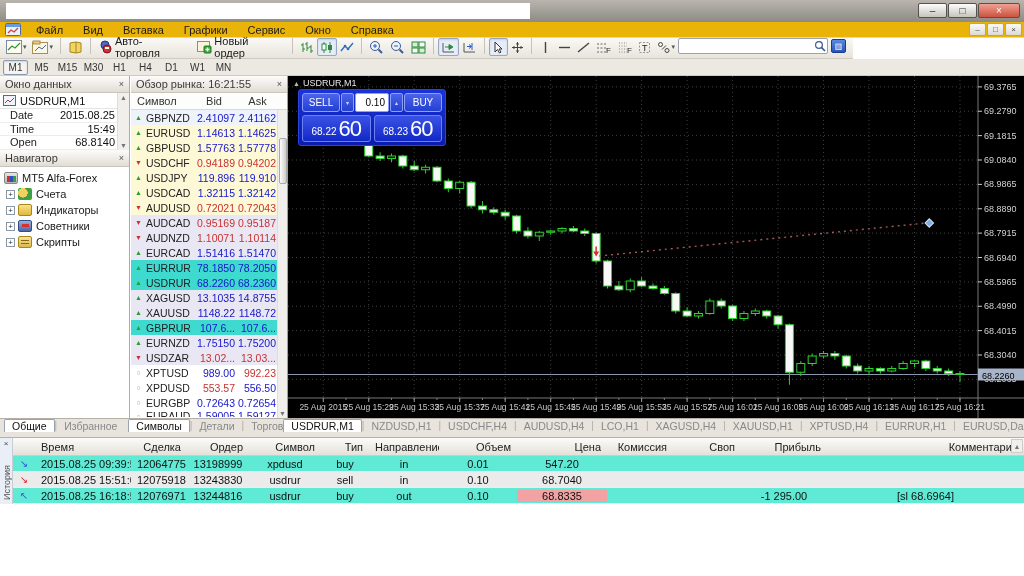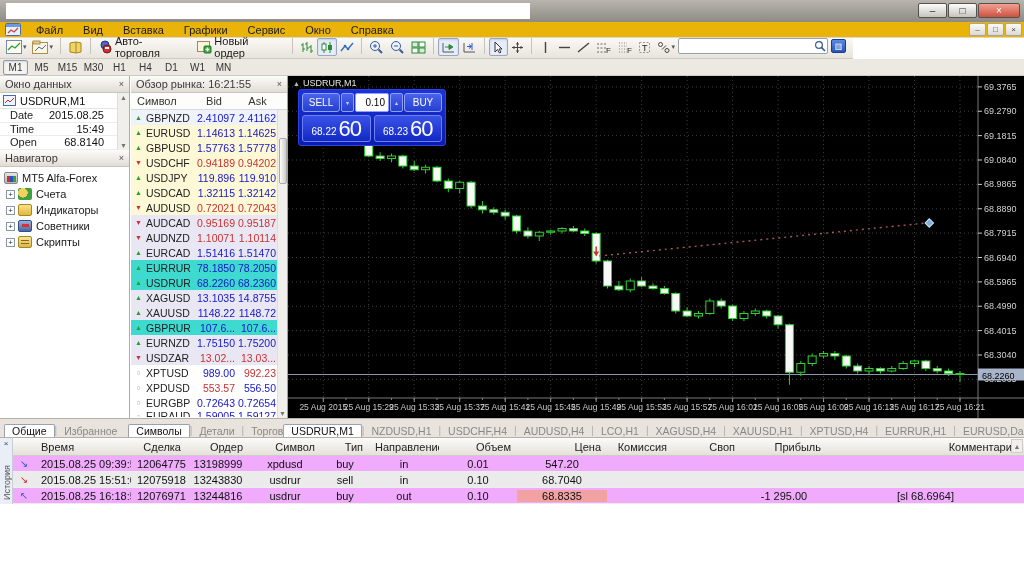--- a/index.html
+++ b/index.html
@@ -39,21 +39,21 @@
 .tf{min-width:25px;height:15px;font-size:10px;color:#333;border:1px solid transparent;display:flex;align-items:center;justify-content:center;margin-right:1px}
 .tf.active{border-color:#8a98b0;background:#f6f4f0;border-radius:2px;box-shadow:inset 0 1px 2px #cdd5e0}
 
 .panel-h{height:17px;background:linear-gradient(#fdfcfa,#e1ddd5);border-bottom:1px solid #c9c5bd;display:flex;align-items:center;padding:0 5px;color:#3a3a3a}
 .panel-x{margin-left:auto;font-size:9px;color:#555}
 
 .dw{position:absolute;left:0;top:76px;width:130px;height:74px;border-right:1px solid #b0acA4;background:#fff}
 .dw-sym{height:16px;display:flex;align-items:center;border-bottom:1px solid #e4e4e4;padding-left:3px;color:#111}
 .dw-sym .lbl{margin-left:4px}
 .dw-scroll{position:absolute;right:0;top:17px;width:12px;height:57px;background:#f1efec;border-left:1px solid #ddd;display:flex;flex-direction:column;align-items:center;justify-content:space-between;font-size:7px;color:#777;padding:1px 0}
-.dw-row{height:13.5px;display:flex;align-items:center;border-bottom:1px solid #ececec;padding:0 25px 0 10px}
+.dw-row{height:13.5px;display:flex;align-items:center;border-bottom:1px solid #ececec;padding:0 14px 0 10px}
 .dw-k{color:#222}.dw-v{margin-left:auto;color:#111}
 
 .nav{position:absolute;left:0;top:150px;width:130px;height:268px;border-right:1px solid #b0aca4;background:#fff}
 .tree{padding:3px 0 0 4px}
 .tree-row{height:16px;display:flex;align-items:center;color:#1a1a1a}
 .plus{width:9px;height:9px;border:1px solid #8896aa;background:#fff;font-size:8px;line-height:7px;text-align:center;color:#333;margin-right:3px}
 .ti{width:14px;height:12px;border-radius:2px;margin-right:4px;flex:none}
 .ti-root{background:linear-gradient(#e8e6e2,#b8b4ae);border:1px solid #888;position:relative}
 .ti-root:after{content:"";position:absolute;left:2px;top:3px;width:9px;height:6px;background:linear-gradient(90deg,#d03030 33%,#3050c0 33%,#3050c0 66%,#30a040 66%)}
 .ti-accounts{background:radial-gradient(circle at 35% 40%,#f0d060 40%,#40a040 42%)}
@@ -74,21 +74,21 @@
 .mw-sdn{position:absolute;right:1px;bottom:1px;font-size:7px;color:#777}
 .mw-row{display:grid;grid-template-columns:15px 46px 45px 41px;height:15px;align-items:center;font-size:10.5px}
 .mw-row .sym{color:#222;font-size:10.5px}
 .mw-row .v{text-align:right;padding-right:2px}
 .mw-row .ic{text-align:center;font-size:7px}
 .bg-white{background:#fff}.bg-blue{background:#eef3fb}.bg-yellow{background:#fdf9d6}.bg-lavender{background:#e9e7f3}.bg-teal{background:#3ed9cf}
 .c-blue{color:#1616c8}.c-red{color:#c83232}
 .d-up{color:#2aa02a}.d-down{color:#cc3030}.d-flat{color:#999}
 .mw-partial{height:7px;overflow:hidden}
 
-.tabs-strip{position:absolute;top:418px;left:0;width:1024px;height:19px;background:#e8e4dd;border-top:1px solid #b4b0a8;display:flex;align-items:flex-end;overflow:hidden}
+.tabs-strip{position:absolute;top:418px;left:0;width:1024px;height:19px;background:#e8e4dd;border-top:1px solid #b4b0a8;display:flex;align-items:flex-start;overflow:hidden}
 .tz{display:flex;align-items:center}
 .tz-left{width:131px;padding-left:4px}
 .tz-mid{width:157px;padding-left:4px}
 .tz-right{flex:1;padding-left:2px}
 .tab{padding:0 7px;color:#888;font-size:10.5px;display:flex;align-items:center;height:100%;position:relative}
 .tab.active{background:#fff;border:1px solid #9aa2b2;border-bottom:none;color:#111;border-radius:2px 2px 0 0}
 .tab-sep{color:#b0aca4;font-size:10px}
 
 .chart{position:absolute;left:288px;top:76px;width:736px;height:342px;background:#000}
 .chart-title{position:absolute;left:5px;top:2px;color:#e6e6e6;font-size:9px;display:flex;align-items:center;z-index:3}
@@ -103,21 +103,21 @@
 .tp-vol{flex:1;min-width:0;border:1px solid #8ea0ff;border-radius:2px;text-align:right;font-size:10px;padding-right:3px;font-family:"Liberation Sans",sans-serif}
 .tp-row2{display:flex;margin-top:3px;gap:3px}
 .tp-price{flex:1;height:27px;background:linear-gradient(#3a53e6,#1228c6);border:1px solid #6c80f4;border-radius:3px;
   color:#fff;display:flex;align-items:flex-end;justify-content:center;padding-bottom:1px}
 .tp-small{font-size:10px;margin:0 2px 3px 0}
 .tp-big{font-size:22px;line-height:22px;letter-spacing:-1px}
 
 .tbx-side{position:absolute;left:0;top:437px;width:13px;height:67px;background:#e9eef7;border-right:1px solid #c8ccd4;border-top:1px solid #b4b0a8}
 .tbx-x{text-align:center;font-size:8px;color:#444;height:12px;line-height:12px}
 .tbx-tab{writing-mode:vertical-rl;transform:rotate(180deg);font-size:9px;color:#555;height:50px;overflow:hidden;margin-left:2px}
-.hist{position:absolute;left:13px;top:437px;width:1011px;border-top:1px solid #b4b0a8;background:#f0abfc}
+.hist{position:absolute;left:13px;top:437px;width:1011px;border-top:1px solid #b4b0a8;background:#5eead4}
 .hgrid{display:grid;grid-template-columns:22px 96px 56px 62px 72px 48px 70px 78px 90px 66px 68px 86px minmax(0,1fr)}
 .hist-h{height:18px;background:linear-gradient(#fcfbf9,#e5e1d9);border-bottom:1px solid #ccc;align-items:center;color:#222}
 .hist-h span{padding:0 6px;text-align:right;overflow:hidden;white-space:nowrap}
 .hist-h span.l{text-align:left}
 .hist-r{height:16px;align-items:center;border-bottom:1px solid #ededed;color:#111}
 .hist-r span{padding:0 6px;text-align:center;white-space:nowrap;overflow:hidden}
 .hist-r span.l{text-align:left}
 .hist-r .ric{text-align:center;font-size:10px;padding:0}
 .alt{background:#ebebeb}
 .price-hl{background:#f2a2a2}

